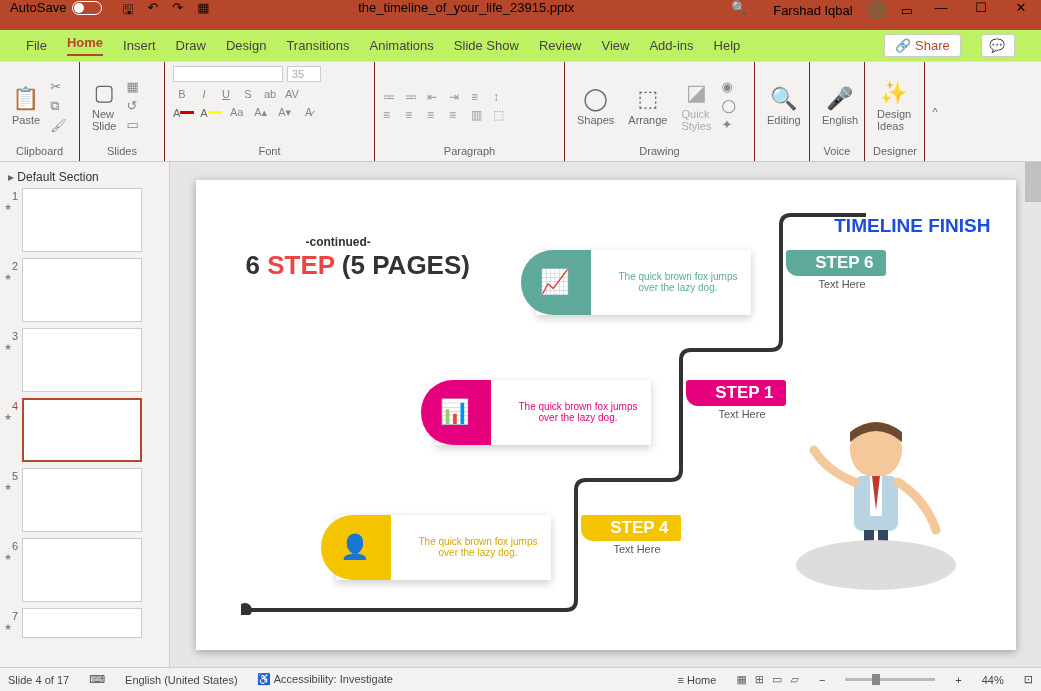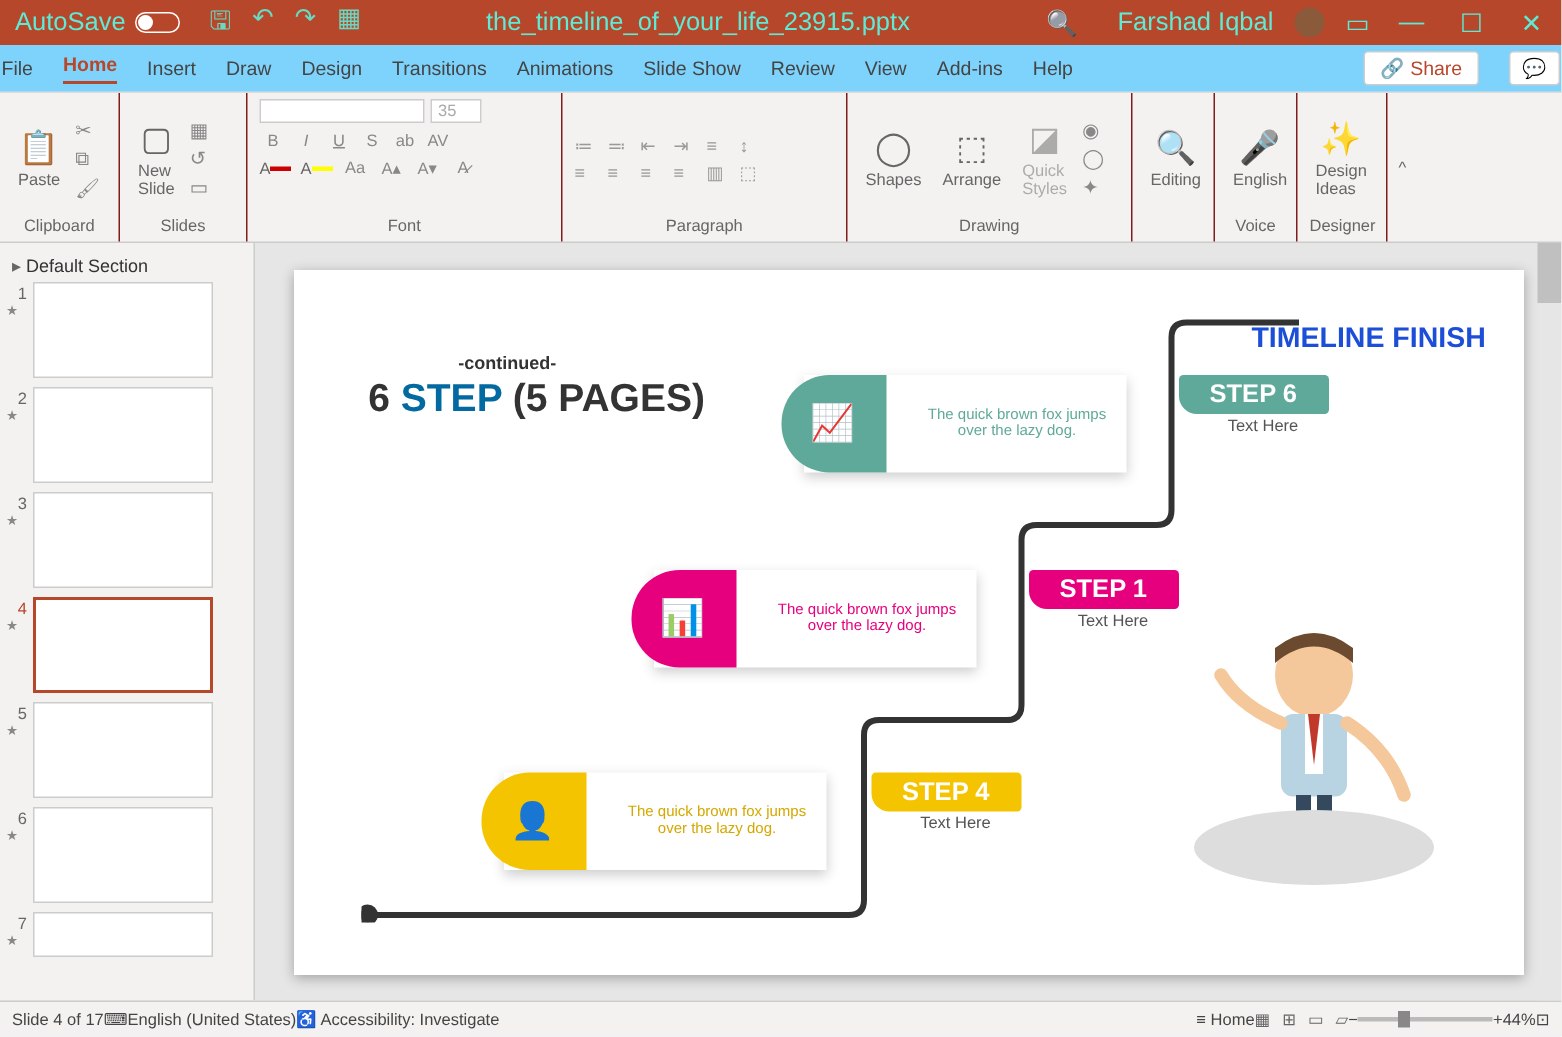--- a/index.html
+++ b/index.html
@@ -1,28 +1,28 @@
 <!DOCTYPE html>
 <html><head>
 <meta charset="utf-8">
 <style>
 *{margin:0;padding:0;box-sizing:border-box;font-family:"Segoe UI",Arial,sans-serif}
 body{background:#e6e6e6;width:1041px;height:691px;overflow:hidden;display:flex;flex-direction:column}
-.titlebar{background:#b7472a;height:30px;display:flex;align-items:center;color:#5eead4;font-size:17px}
+.titlebar{background:#b7472a;height:30px;display:flex;align-items:flex-start;color:#000000;font-size:13px}
 .autosave{display:flex;align-items:center;gap:6px;padding:0 10px}
 .toggle{width:30px;height:14px;border:1px solid #fff;border-radius:7px;position:relative}
 .toggle::after{content:"";position:absolute;left:1px;top:1px;width:10px;height:10px;background:#fff;border-radius:50%}
 .qat{display:flex;gap:14px;padding:0 10px}
 .qat span{opacity:.9}
 .title-center{flex:1;text-align:center}
 .title-right{display:flex;align-items:center;gap:14px;padding:0 8px}
 .avatar{width:20px;height:20px;border-radius:50%;background:#8a5a3a}
 .winbtns{display:flex}
 .winbtns span{width:40px;text-align:center}
-.ribbon-tabs{background:#7dd3fc;height:32px;display:flex;align-items:center;padding:0 1px;gap:20px;font-size:13px;border-bottom:1px solid #ddd}
+.ribbon-tabs{background:#bef264;height:32px;display:flex;align-items:center;padding:0 26px;gap:20px;font-size:13px;border-bottom:1px solid #ddd}
 .ribbon-tabs .tab{color:#444;cursor:pointer}
 .ribbon-tabs .tab.active{color:#b7472a;font-weight:600;border-bottom:2px solid #b7472a;padding-bottom:4px}
 .ribbon-tabs .spacer{flex:1}
 .share-btn{border:1px solid #ccc;background:#fff;padding:3px 10px;border-radius:3px;color:#b7472a}
 .comment-btn{border:1px solid #ccc;background:#fff;padding:3px 8px;border-radius:3px;color:#b7472a}
 .ribbon{background:#f3f2f1;height:100px;display:flex;border-bottom:1px solid #ccc;font-size:11px;color:#666}
 .group{border-right:1px solid #7f1d1d;padding:4px 8px;display:flex;flex-direction:column;justify-content:space-between}
 .group-label{text-align:center;color:#666;font-size:11px}
 .group-body{display:flex;gap:6px;flex:1;align-items:center}
 .bigbtn{display:flex;flex-direction:column;align-items:center;gap:2px;padding:2px 4px}
@@ -44,31 +44,31 @@
 .thumb-num{width:14px;text-align:right;color:#666;padding-top:2px}
 .thumb-star{color:#888;font-size:9px}
 .thumb{width:120px;height:64px;background:#fff;border:1px solid #ccc}
 .thumb.active{border:2px solid #b7472a}
 .canvas-area{flex:1;display:flex;align-items:center;justify-content:center;position:relative}
 .vscroll{position:absolute;right:0;top:0;bottom:0;width:16px;background:#e6e6e6}
 .vscroll-thumb{position:absolute;top:0;width:100%;height:40px;background:#c0c0c0}
 .slide{width:820px;height:470px;background:#fff;box-shadow:0 2px 8px rgba(0,0,0,.3);position:relative}
 .continued{position:absolute;top:55px;left:110px;font-size:12px;font-weight:700;color:#333}
 .heading{position:absolute;top:70px;left:50px;font-size:26px;font-weight:800;color:#333}
-.heading .pink{color:#0369a1}
+.heading .pink{color:#ef4444}
 .tl-finish{position:absolute;top:35px;right:25px;font-size:19px;font-weight:800;color:#1d4ed8}
 .stair{position:absolute;stroke:#333;stroke-width:4;fill:none}
-.step-badge{position:absolute;color:#fff;font-weight:800;font-size:17px;text-align:center;padding:3px 12px;border-radius:3px 3px 3px 12px;width:100px}
+.step-badge{position:absolute;color:#fff;font-weight:800;font-size:17px;text-align:right;padding:3px 12px;border-radius:3px 3px 3px 12px;width:100px}
 .step-sub{position:absolute;color:#555;font-size:11px}
 .callout{position:absolute;width:215px;height:65px;background:#fff;box-shadow:0 3px 8px rgba(0,0,0,.2);display:flex;align-items:center}
 .callout-icon{width:70px;height:65px;border-radius:32px 0 0 32px;display:flex;align-items:center;justify-content:center;color:#fff;font-size:24px;position:relative;left:-15px}
 .callout-txt{flex:1;font-size:10px;text-align:center;padding:4px 8px}
 .char{position:absolute;right:60px;bottom:60px;width:160px;height:180px}
 .shadow{position:absolute;bottom:0;left:0;width:160px;height:50px;background:#ddd;border-radius:50%}
-.statusbar{height:24px;background:#f3f2f1;border-top:1px solid #ccc;display:flex;align-items:center;font-size:11px;color:#444;padding:0 8px;gap:0}
+.statusbar{height:24px;background:#f3f2f1;border-top:1px solid #ccc;display:flex;align-items:center;font-size:11px;color:#444;padding:0 8px;gap:20px}
 .statusbar .spacer{flex:1}
 .zoom-slider{width:90px;height:3px;background:#bbb;position:relative}
 .zoom-slider::after{content:"";position:absolute;left:30%;top:-4px;width:8px;height:11px;background:#888}
 .viewbtns{display:flex;gap:8px;color:#666}
 </style>
 </head>
 <body>
 
 <div class="titlebar">
   <div class="autosave">

